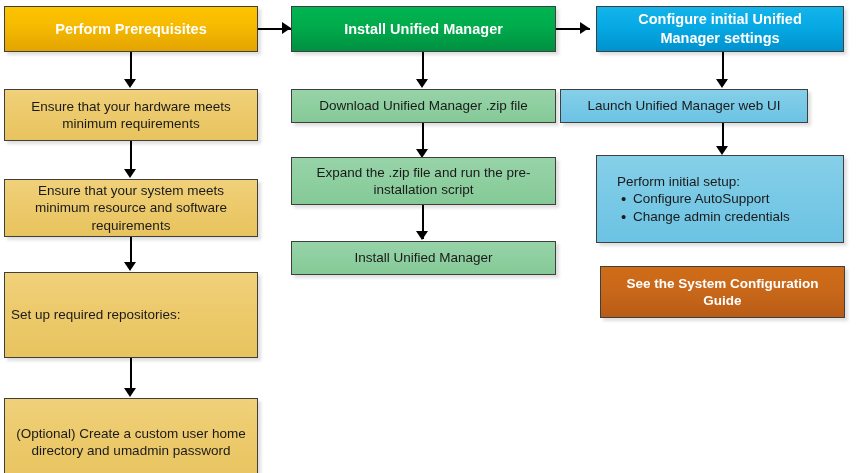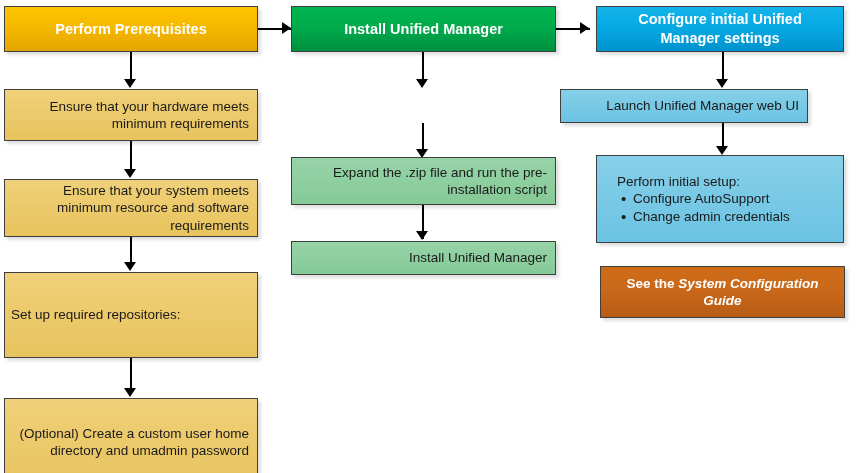--- a/index.html
+++ b/index.html
@@ -32,21 +32,21 @@
     flex-direction: column;
     justify-content: center;
     color: #1a1a1a;
     font-size: 13.5px;
     line-height: 1.28;
   }
   .node .txt {
     display: block;
     width: 100%;
   }
-  .center { text-align: right; padding: 0 8px; }
+  .center { text-align: center; padding: 0 8px; }
   .left   { text-align: left;  padding: 0 6px; }
 
   
   .header {
     color: #ffffff;
     font-weight: bold;
     font-size: 14.5px;
     text-align: center;
     padding: 0 10px;
   }
@@ -58,21 +58,21 @@
   .body-orange { background: linear-gradient(to bottom, #f0d17a 0%, #ecc96a 50%, #e8c45f 100%); }
   .body-green  { background: linear-gradient(to bottom, #97d3a8 0%, #8ecfa0 50%, #85c996 100%); }
   .body-blue   { background: linear-gradient(to bottom, #86cfe8 0%, #78c9e6 50%, #6cc3e3 100%); }
   .body-rust   {
     background: linear-gradient(to bottom, #ce6c17 0%, #c9681a 45%, #b85c16 100%);
     color: #ffffff;
     font-weight: bold;
     text-align: center;
     padding: 0 12px;
   }
-  .body-rust .ital { font-style: italic; }
+  .body-rust .ital { }
 
   
   .node ul {
     margin: 0;
     padding: 0 0 0 16px;
     list-style: none;
   }
   .node ul li {
     position: relative;
     padding-left: 0;
@@ -152,20 +152,23 @@
   <div class="hline" style="left:258px; top:28px; width:33px;"></div>
   <div class="arrow-right" style="left:282px; top:22px;"></div>
 
   <div class="node header hdr-green" style="left:291px; top:6px; width:265px; height:46px;">
     <span class="txt">Install Unified Manager</span>
   </div>
 
   <div class="vline" style="left:422px; top:52px; height:33px;"></div>
   <div class="arrow-down" style="left:416px; top:79px;"></div>
 
+  <div class="node body-green center" style="left:291px; top:89px; width:265px; height:34px;">
+    <span class="txt">Download Unified Manager .zip file</span>
+  </div>
 
   <div class="vline" style="left:422px; top:123px; height:32px;"></div>
   <div class="arrow-down" style="left:416px; top:149px;"></div>
 
   <div class="node body-green center" style="left:291px; top:157px; width:265px; height:48px;">
     <span class="txt">Expand the .zip file and run the pre-installation script</span>
   </div>
 
   <div class="vline" style="left:422px; top:205px; height:34px;"></div>
   <div class="arrow-down" style="left:416px; top:231px;"></div>

